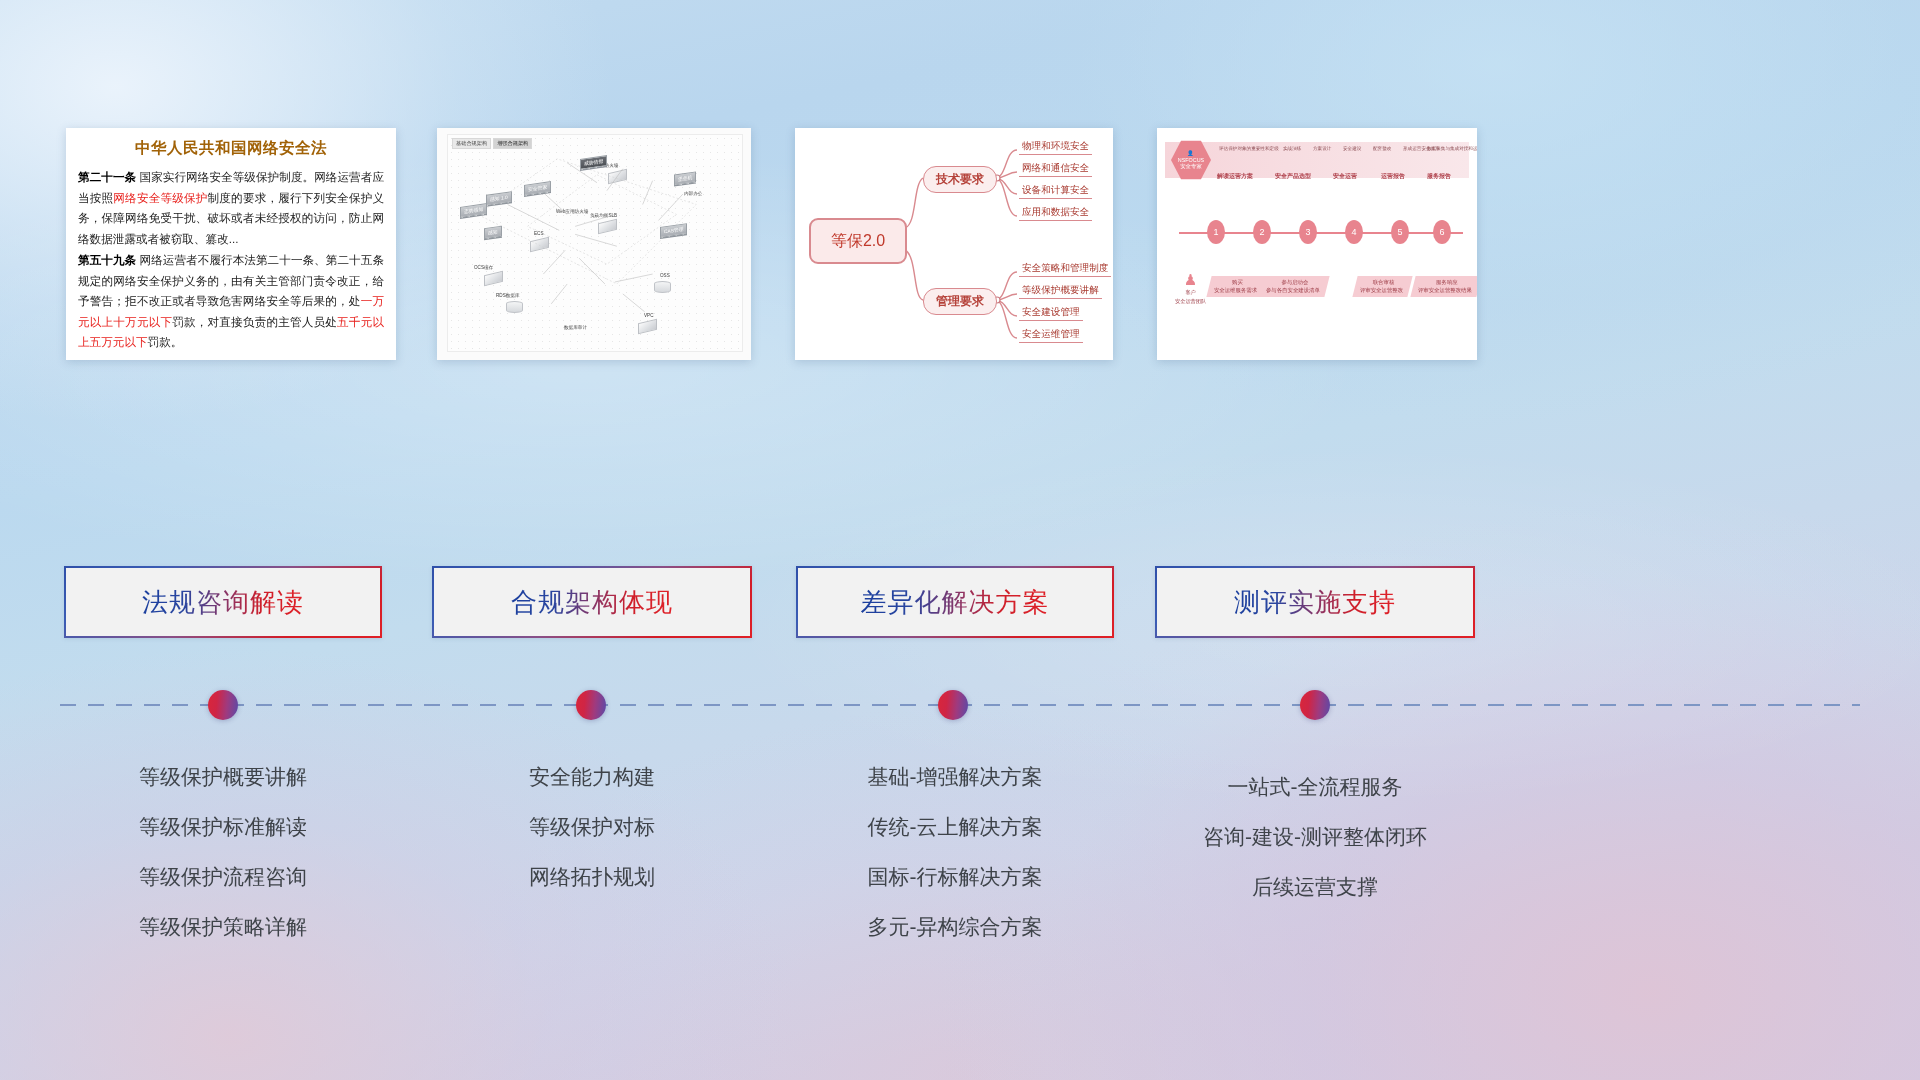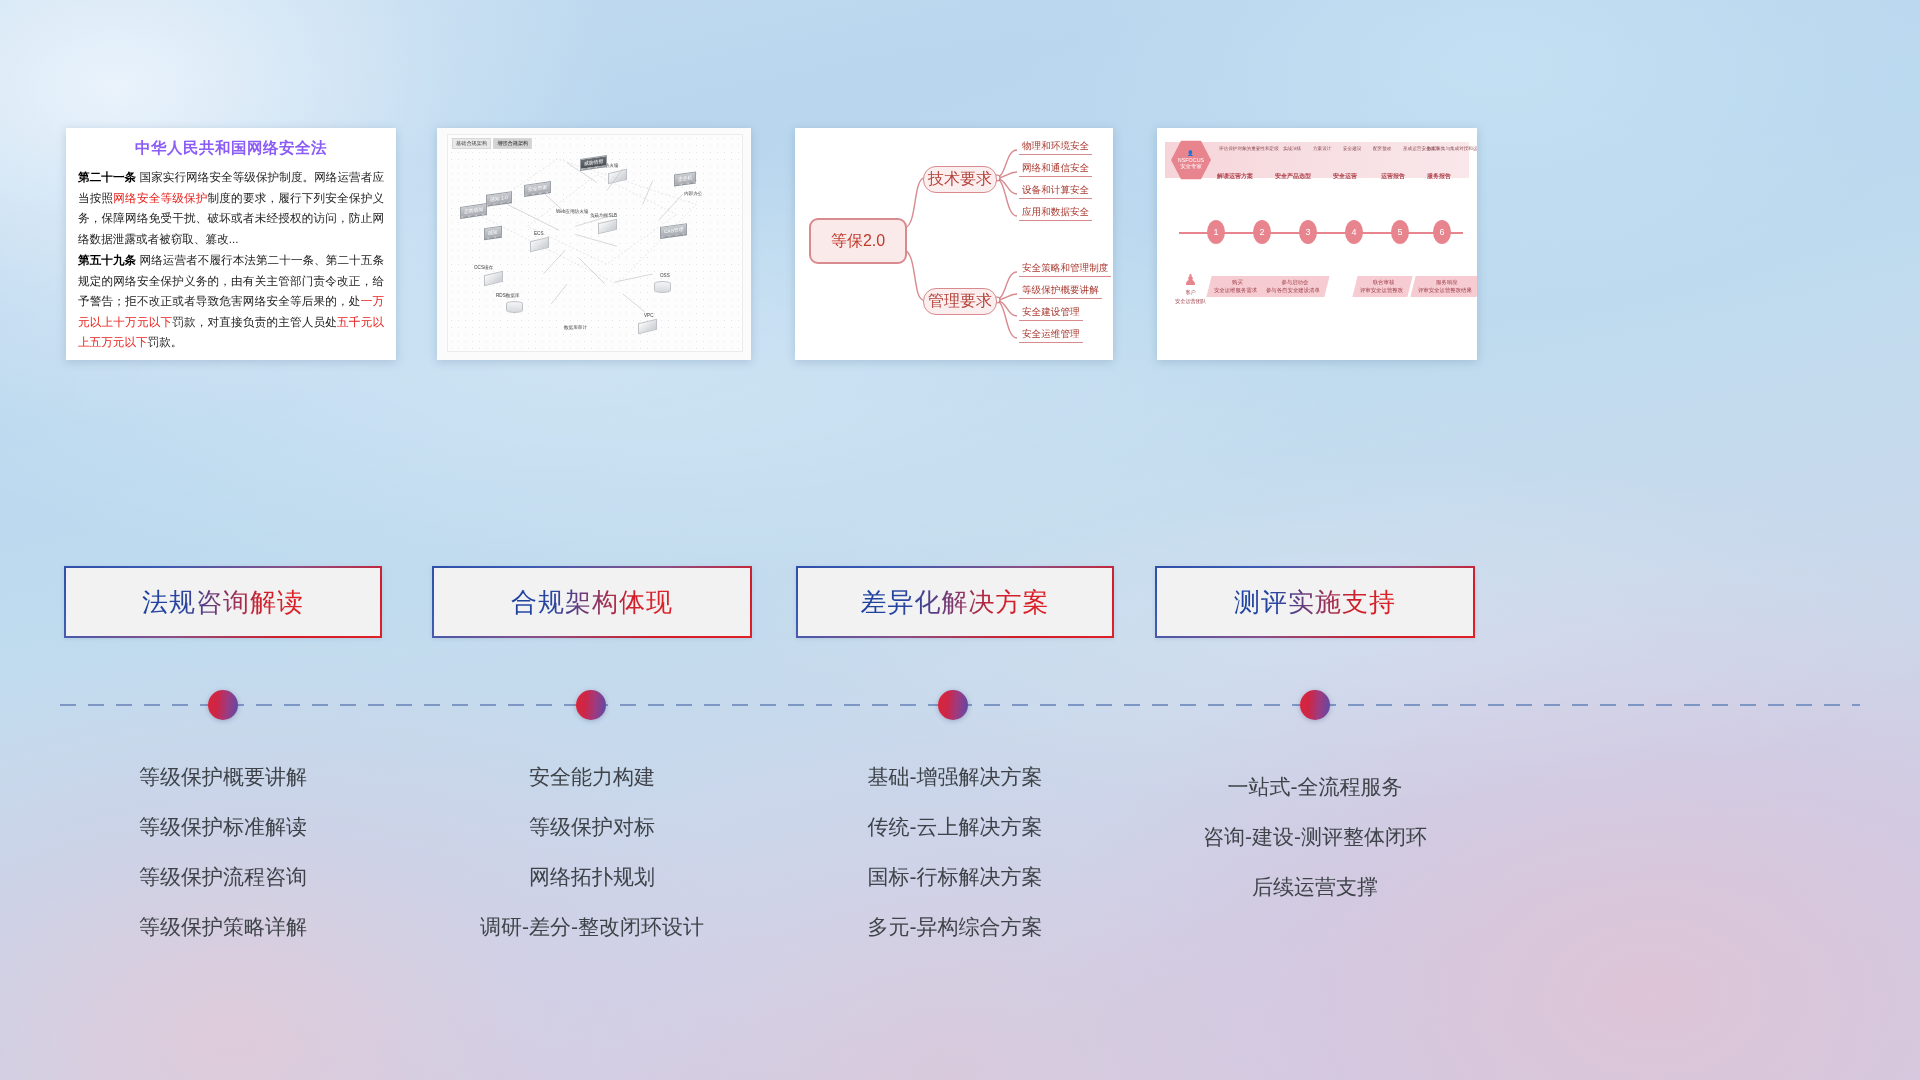--- a/index.html
+++ b/index.html
@@ -59,21 +59,21 @@
   
   .law {
     padding: 10px 12px 8px 12px;
     box-sizing: border-box;
     height: 100%;
   }
   .law-title {
     text-align: center;
     font-size: 15.5px;
     font-weight: bold;
-    color: #8b5cf6;
+    color: #a16207;
     letter-spacing: .5px;
     margin-bottom: 8px;
   }
   .law-p {
     font-size: 11.6px;
     line-height: 20.5px;
     color: #222;
     text-align: justify;
     margin-bottom: 1px;
   }
@@ -157,22 +157,23 @@
     font-size: 16px; color: #c0392b;
     z-index: 4;
   }
   .mm-mid {
     position: absolute;
     width: 72px; height: 25px;
     background: #fbeeee;
     border: 1.4px solid #d98a8f;
     border-radius: 13px;
     display: flex; align-items: center; justify-content: center;
-    font-size: 16px; color: #b5423a;
+    font-size: 12px; color: #b5423a;
     z-index: 4;
+    font-weight: bold;
   }
   .mm-mid.tech { left: 128px; top: 38px; }
   .mm-mid.mgmt { left: 128px; top: 160px; }
   .mm-leaf {
     position: absolute;
     font-size: 9.6px;
     color: #a8392f;
     white-space: nowrap;
     border-bottom: 1.6px solid #d98a8f;
     padding: 0 3px 1px 3px;
@@ -528,21 +529,20 @@
   <div class="list l1">
     <div>等级保护概要讲解</div>
     <div>等级保护标准解读</div>
     <div>等级保护流程咨询</div>
     <div>等级保护策略详解</div>
   </div>
   <div class="list l2">
     <div>安全能力构建</div>
     <div>等级保护对标</div>
     <div>网络拓扑规划</div>
-    <div>调研-差分-整改闭环设计</div>
   </div>
   <div class="list l3">
     <div>基础-增强解决方案</div>
     <div>传统-云上解决方案</div>
     <div>国标-行标解决方案</div>
     <div>多元-异构综合方案</div>
   </div>
   <div class="list l4">
     <div>一站式-全流程服务</div>
     <div>咨询-建设-测评整体闭环</div>

